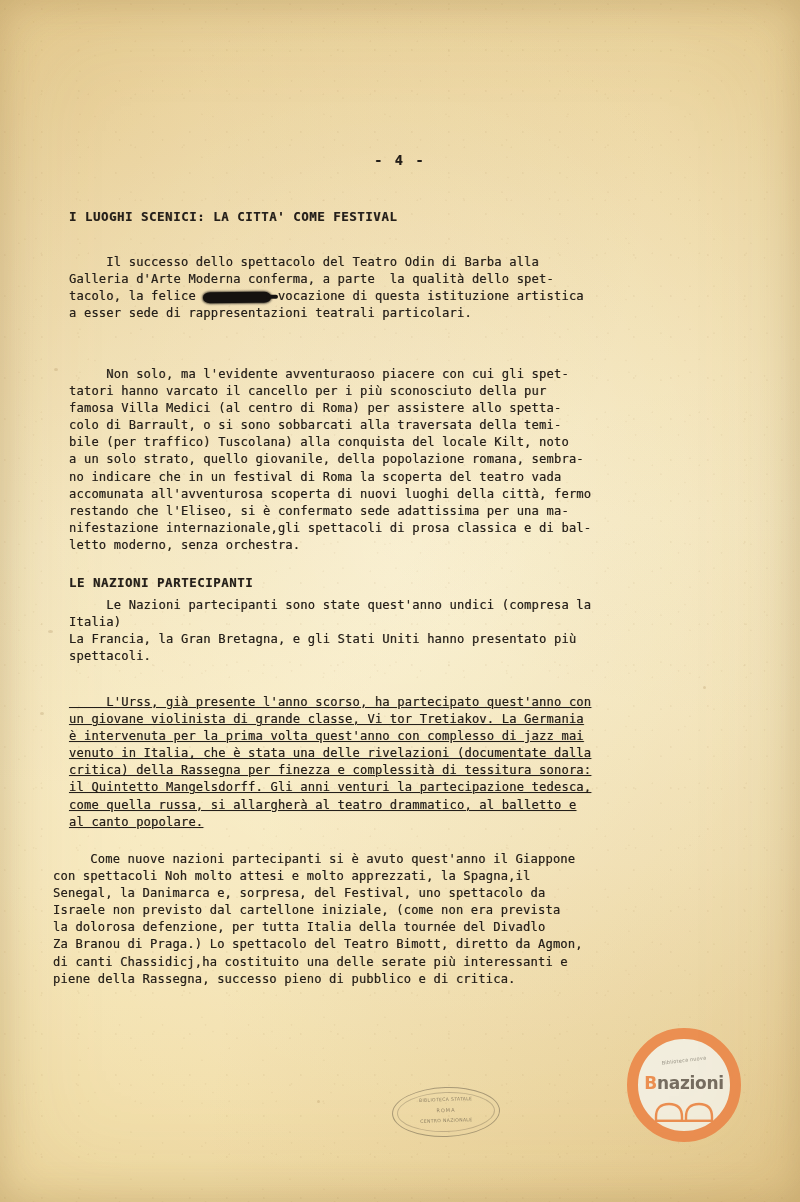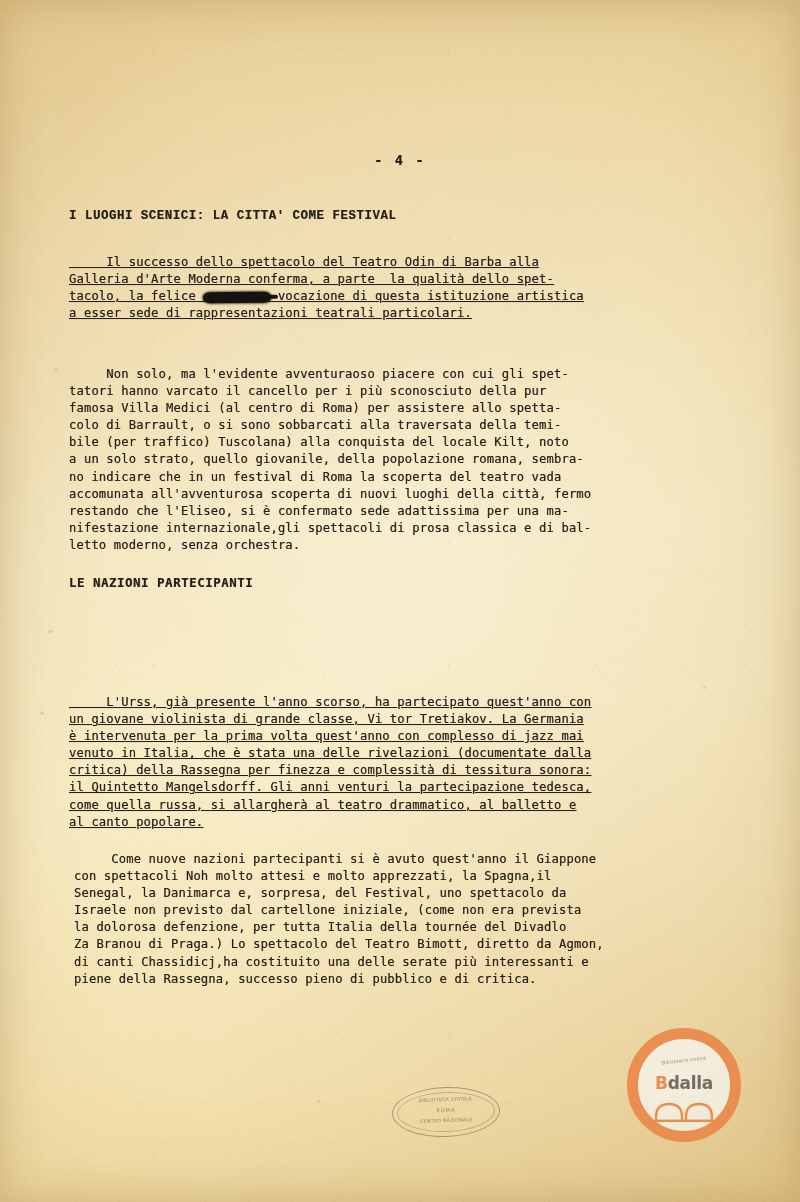--- a/index.html
+++ b/index.html
@@ -75,28 +75,28 @@
     top: 152px;
     left: 0;
     width: 800px;
     text-align: center;
     font-size: 13.5px;
     letter-spacing: 2.2px;
     font-weight: bold;
     color: #231e19;
   }
 
-  #heading-1 { top: 208px; left: 69px; font-size: 12.4px; letter-spacing: 0.55px; font-family: Liberation Mono, monospace; }
+  #heading-1 { top: 208px; left: 69px; font-size: 12.4px; letter-spacing: 0.55px; }
   #heading-2 { top: 574px; left: 69px; font-size: 12.4px; letter-spacing: 0.55px; }
 
-  #block-1 { top: 254px; left: 69px; text-decoration: underline; }
+  #block-1 { top: 254px; left: 69px; }
   #block-2 { top: 338px; left: 69px; margin-top: 28px; }
   #block-3 { top: 597px; left: 69px; }
   #block-4 { top: 694px; left: 69px; text-decoration: underline; }
-  #block-5 { top: 851px; left: 74px; }
+  #block-5 { top: 851px; left: 53px; }
 
   
   #redaction {
     position: absolute;
     top: 292px;
     left: 203px;
     width: 68px;
     height: 11px;
     background: #15120f;
     border-radius: 7px / 5px;
@@ -228,20 +228,24 @@
 bile (per traffico) Tuscolana) alla conquista del locale Kilt, noto
 a un solo strato, quello giovanile, della popolazione romana, sembra-
 no indicare che in un festival di Roma la scoperta del teatro vada
 accomunata all'avventurosa scoperta di nuovi luoghi della città, fermo
 restando che l'Eliseo, si è confermato sede adattissima per una ma-
 nifestazione internazionale,gli spettacoli di prosa classica e di bal-
 letto moderno, senza orchestra.</div>
 
   <div id="heading-2" class="tw bold">LE NAZIONI PARTECIPANTI</div>
 
+  <div id="block-3" class="tw">     Le Nazioni partecipanti sono state quest'anno undici (compresa la
+Italia)
+La Francia, la Gran Bretagna, e gli Stati Uniti hanno presentato più
+spettacoli.</div>
 
   <div id="block-4" class="tw">     L'Urss, già presente l'anno scorso, ha partecipato quest'anno con
 un giovane violinista di grande classe, Vi tor Tretiakov. La Germania
 è intervenuta per la prima volta quest'anno con complesso di jazz mai
 venuto in Italia, che è stata una delle rivelazioni (documentate dalla
 critica) della Rassegna per finezza e complessità di tessitura sonora:
 il Quintetto Mangelsdorff. Gli anni venturi la partecipazione tedesca,
 come quella russa, si allargherà al teatro drammatico, al balletto e
 al canto popolare.</div>
 
@@ -257,21 +261,21 @@
   <div id="oval-stamp">
     <div class="inner-ring"></div>
     <div class="st-line st-top">BIBLIOTECA STATALE</div>
     <div class="st-line st-mid">ROMA</div>
     <div class="st-line st-bottom">CENTRO NAZIONALE</div>
   </div>
 
   <div id="round-logo">
     <div class="tiny-text">Biblioteca
 nuova</div>
-    <div class="brand"><span class="cap">B</span><span>dalla</span></div>
+    <div class="brand"><span class="cap">B</span><span>nazioni</span></div>
     <svg class="book" viewBox="0 0 60 26">
       <path d="M2 25 L2 21 Q2 8 15 8 Q28 8 28 21 L28 25 Z" fill="none" stroke="#ec8a4c" stroke-width="2.4"></path>
       <path d="M32 25 L32 21 Q32 8 45 8 Q58 8 58 21 L58 25 Z" fill="none" stroke="#ec8a4c" stroke-width="2.4"></path>
       <line x1="1" y1="25" x2="59" y2="25" stroke="#ec8a4c" stroke-width="2.4"></line>
     </svg>
   </div>
 
   <div id="vignette"></div>
 </div>
 

